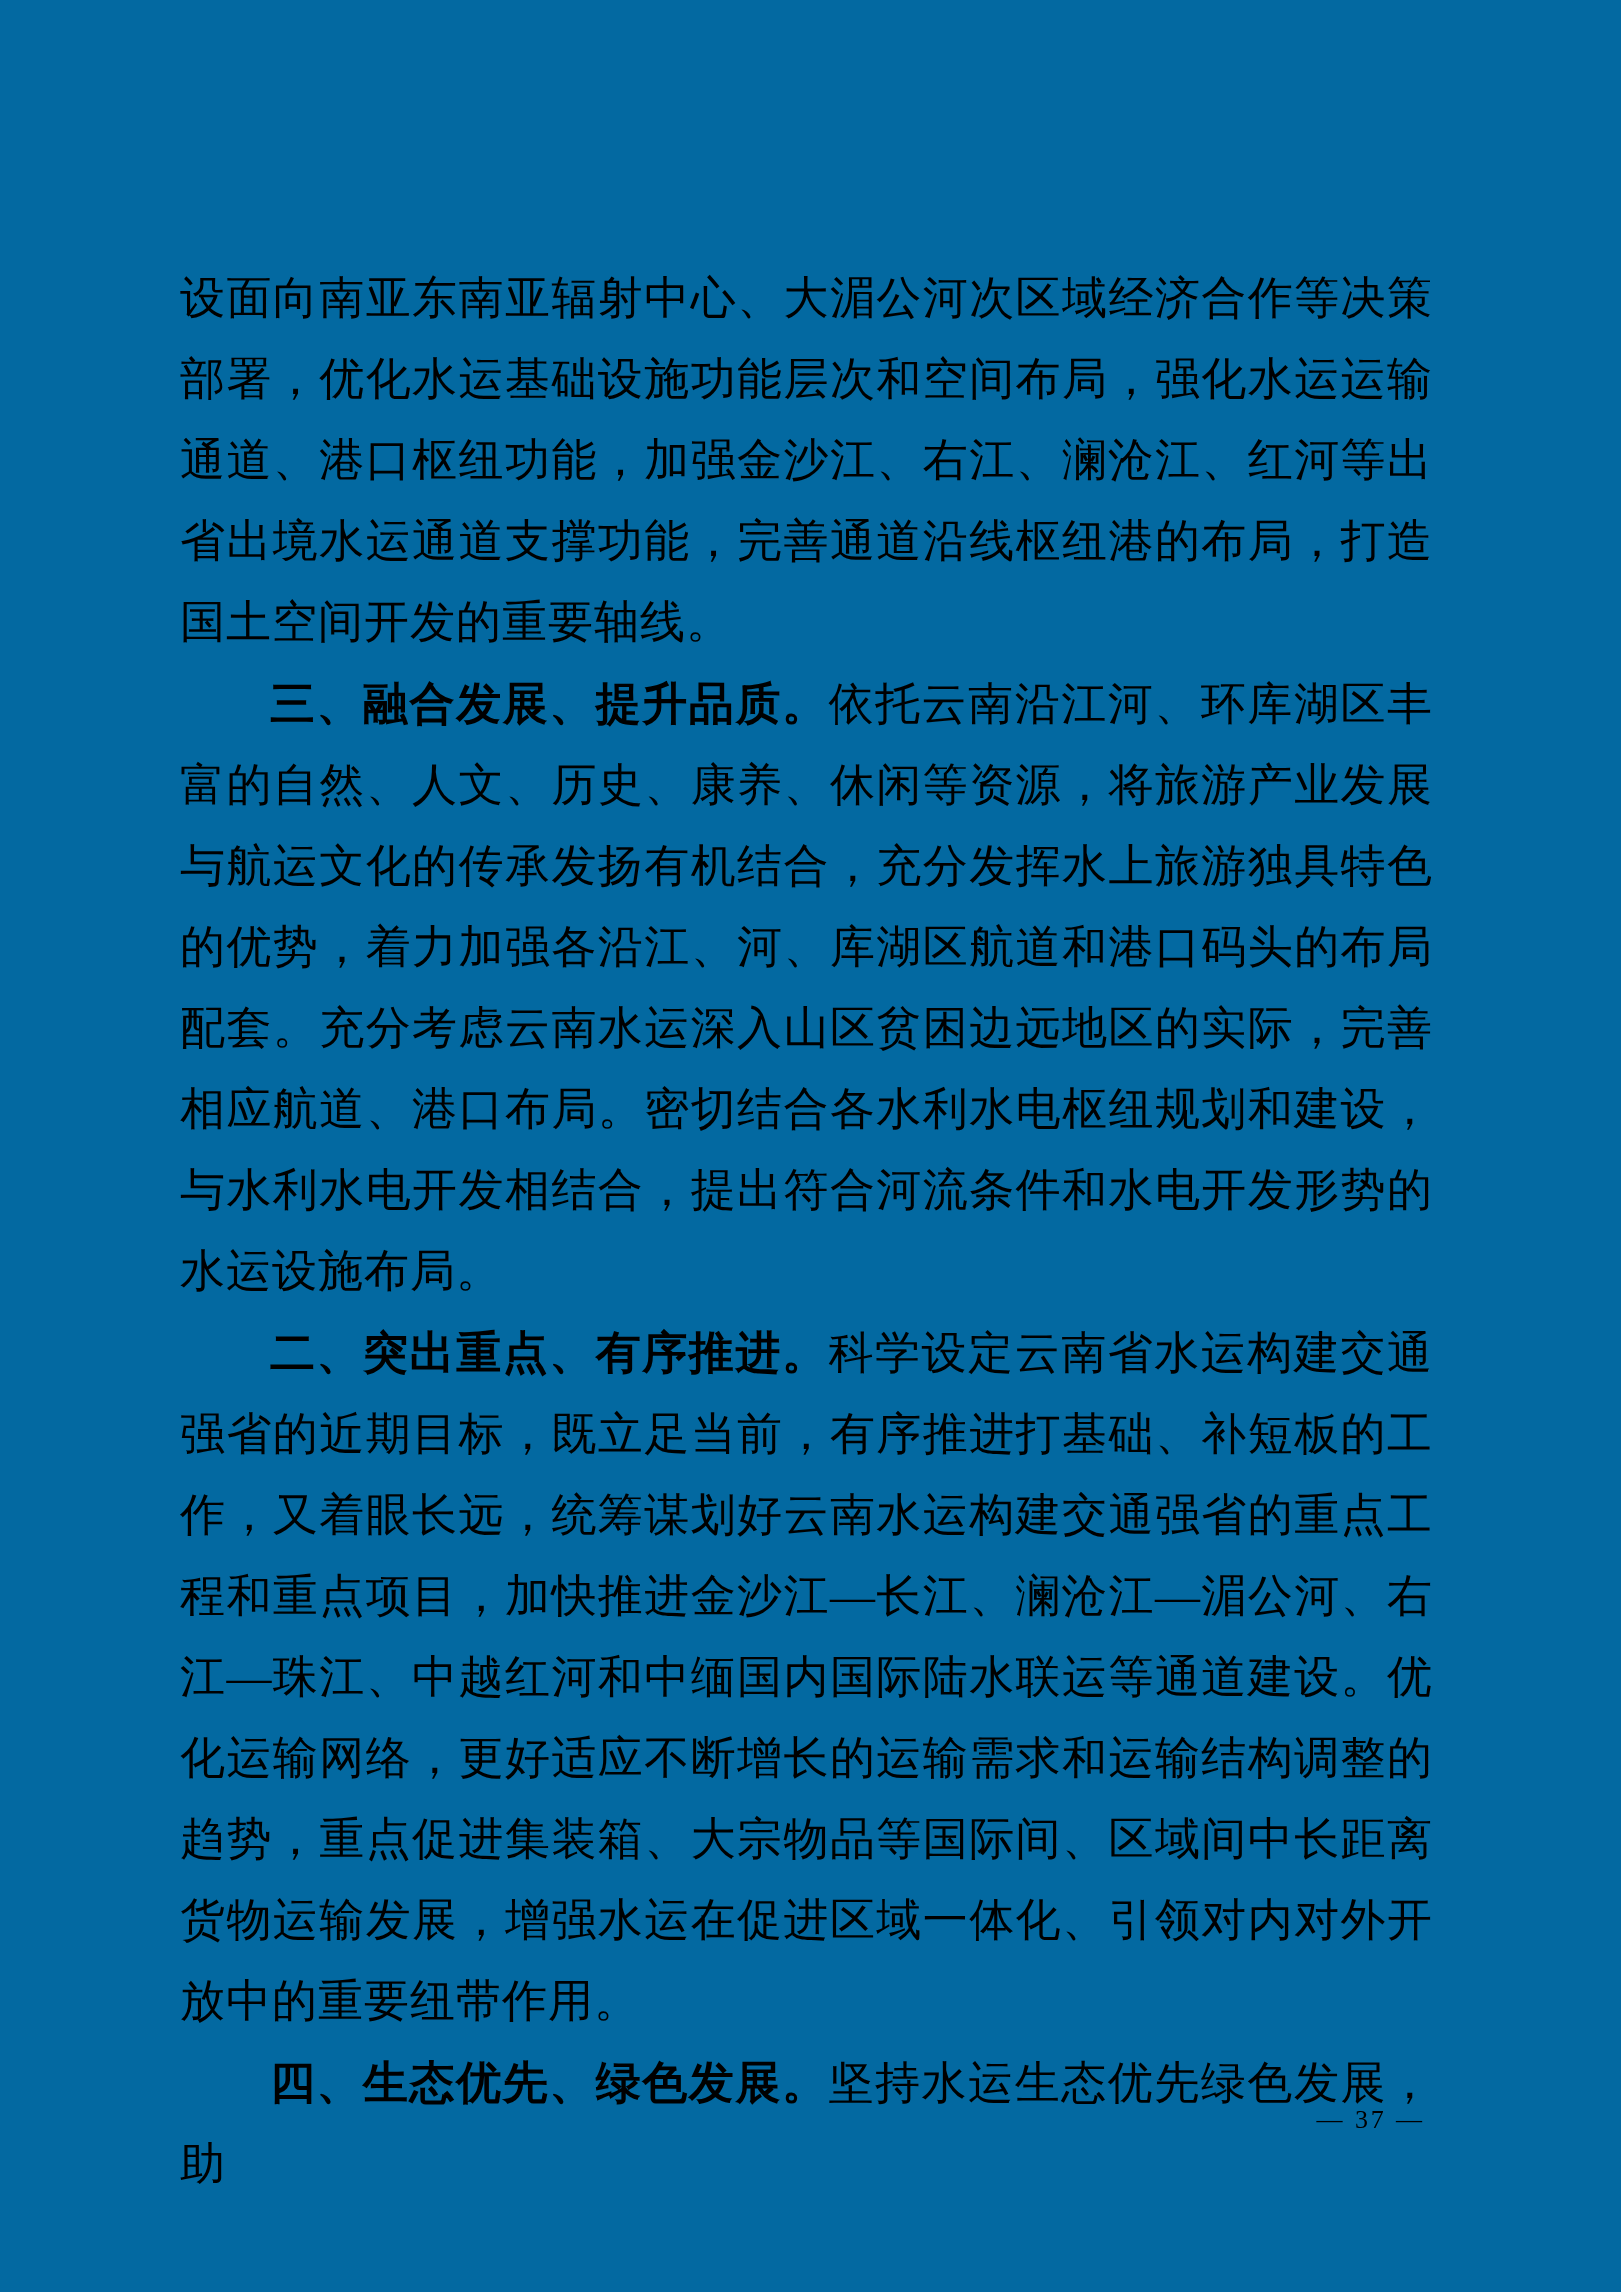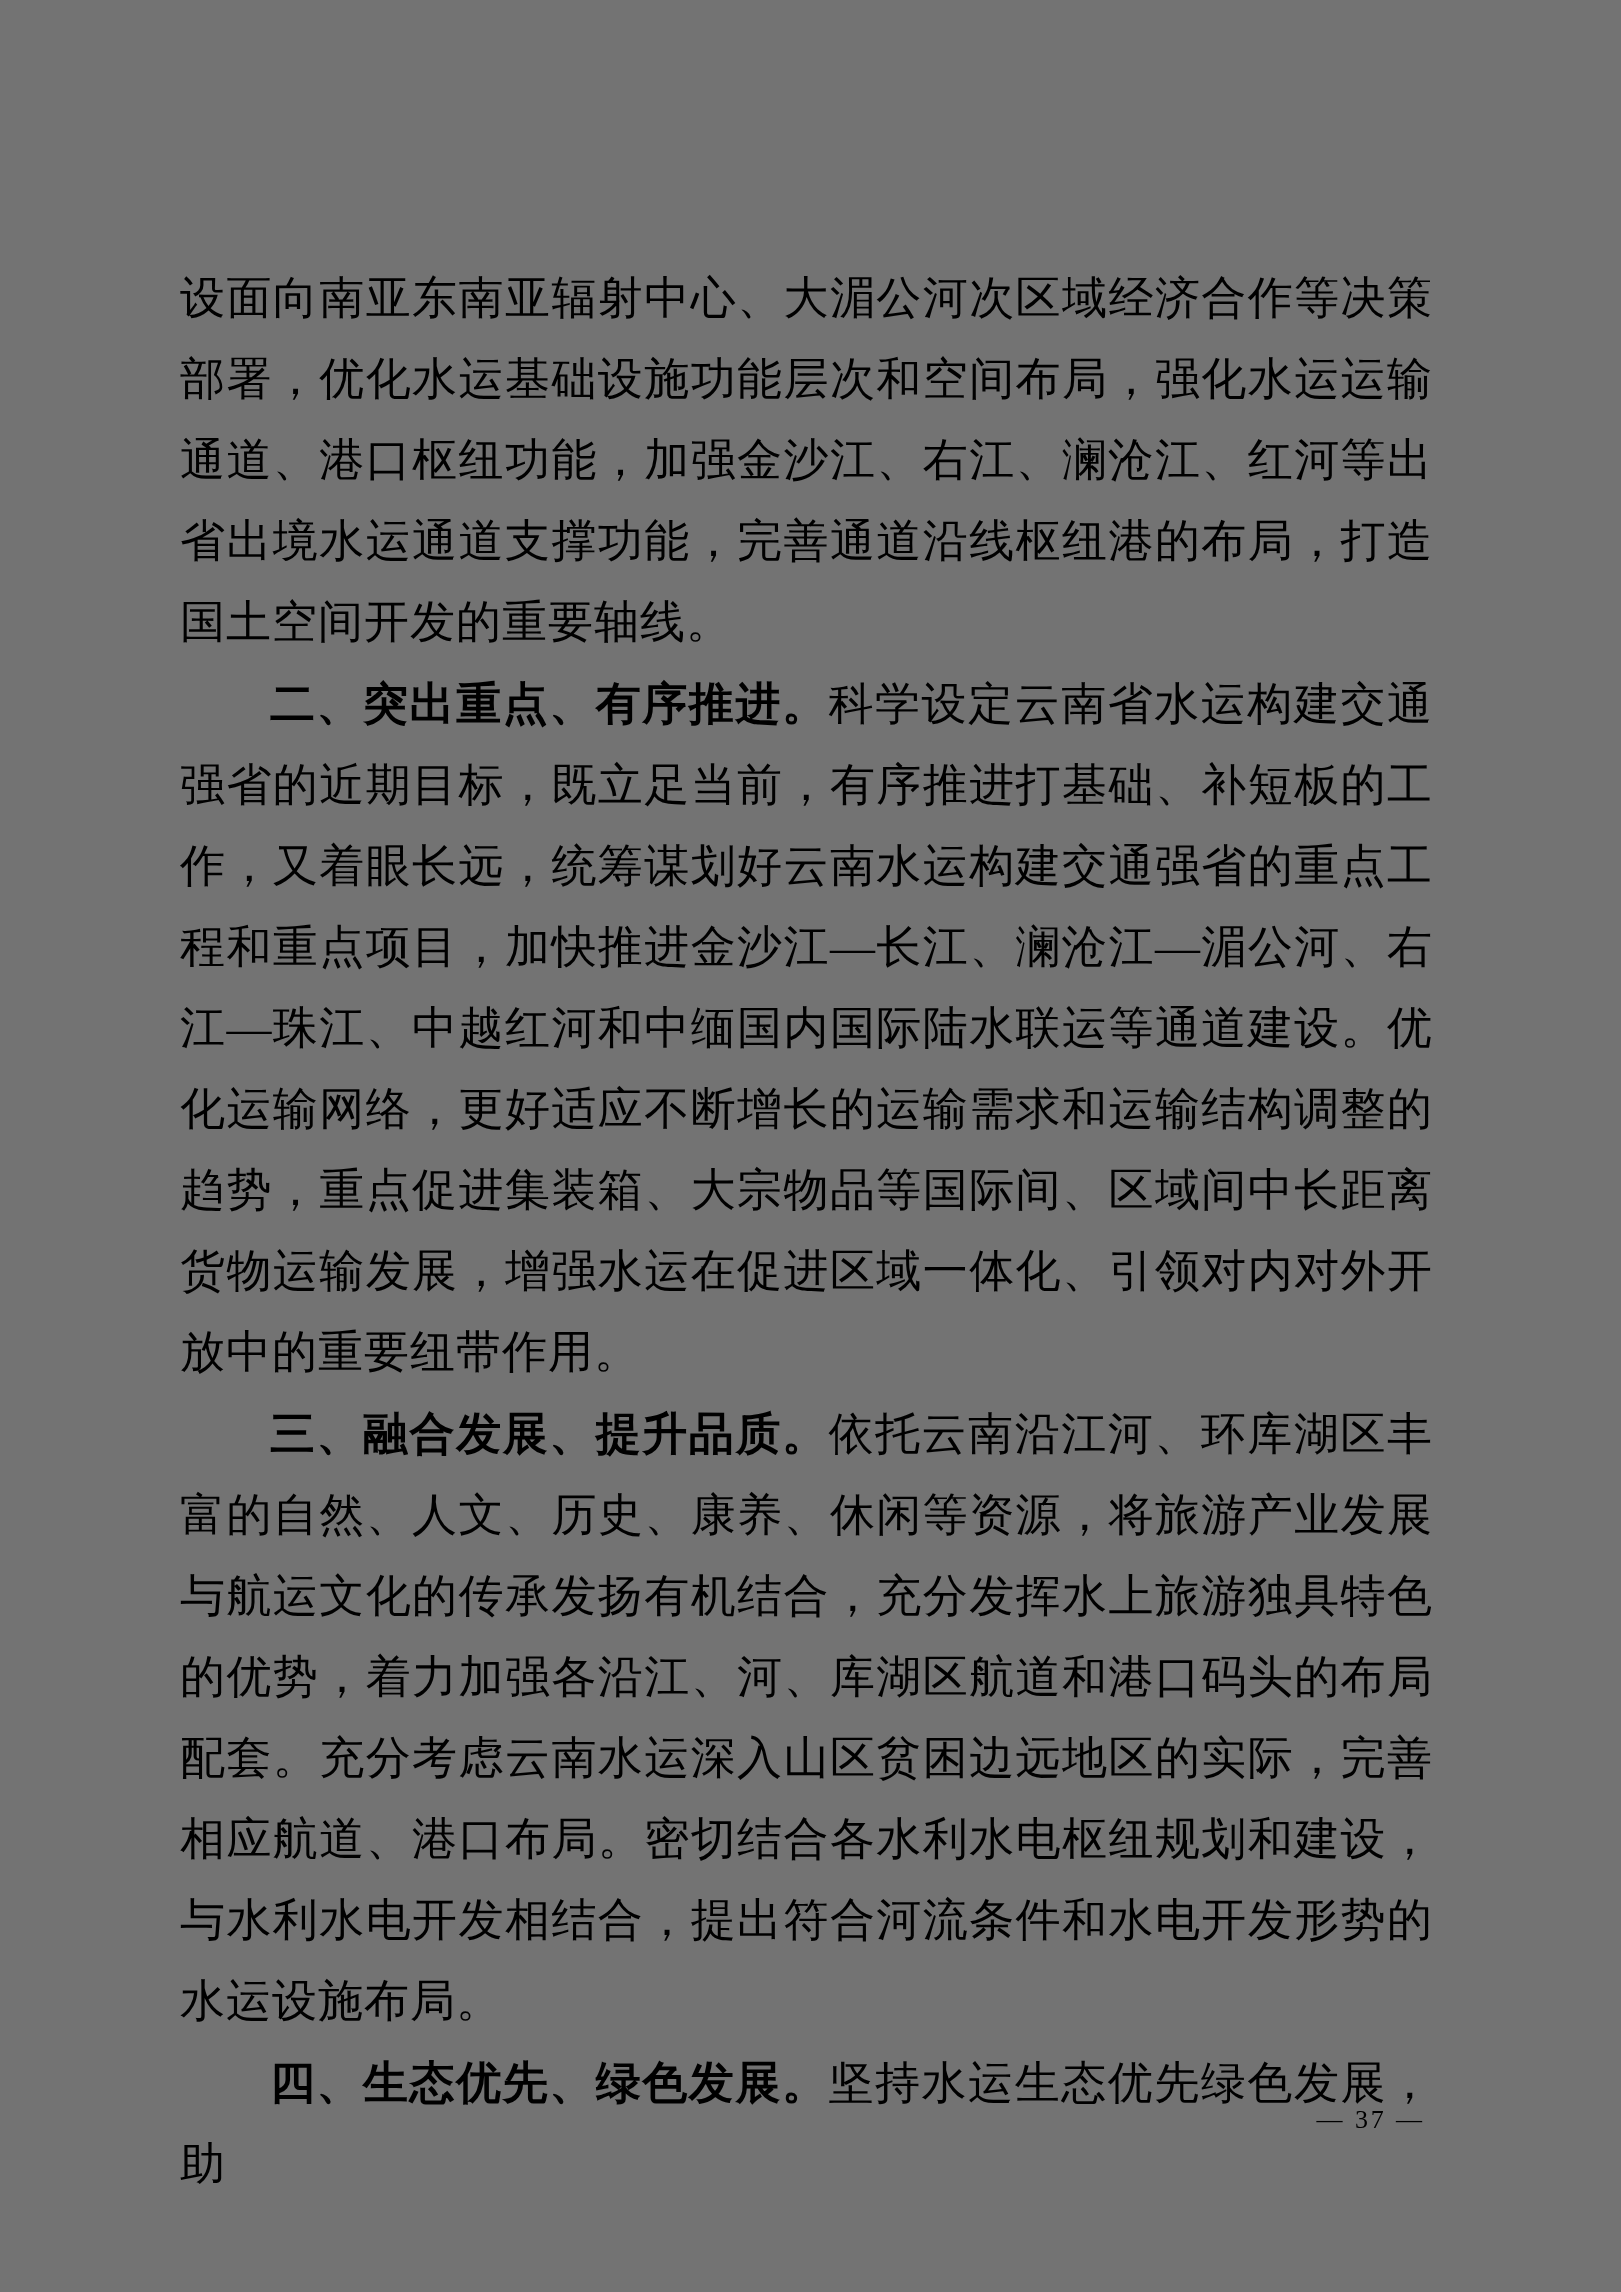--- a/index.html
+++ b/index.html
@@ -11,21 +11,21 @@
     width: 1621px;
     height: 2293px;
     position: relative;
     overflow: hidden;
     color: #000000;
     font-family: "Liberation Serif", "DejaVu Serif", serif;
   }
   .page {
     position: absolute;
     inset: 0;
-    background: #737373;
+    background: #0369a1;
   }
   .content {
     position: absolute;
     left: 180px;
     top: 257px;
     width: 1253px;
     font-size: 45px;
     line-height: 81px;
     text-align: justify;
     text-justify: inter-character;
@@ -55,23 +55,23 @@
 </style>
 </head>
 <body>
 
 <div class="page">
 
   <div class="content">
 
     <p class="para no-indent"><span class="lead"></span><span>设面向南亚东南亚辐射中心、大湄公河次区域经济合作等决策部署，优化水运基础设施功能层次和空间布局，强化水运运输通道、港口枢纽功能，加强金沙江、右江、澜沧江、红河等出省出境水运通道支撑功能，完善通道沿线枢纽港的布局，打造国土空间开发的重要轴线。</span></p>
 
+    <p class="para"><span class="lead">三、融合发展、提升品质。</span><span>依托云南沿江河、环库湖区丰富的自然、人文、历史、康养、休闲等资源，将旅游产业发展与航运文化的传承发扬有机结合，充分发挥水上旅游独具特色的优势，着力加强各沿江、河、库湖区航道和港口码头的布局配套。充分考虑云南水运深入山区贫困边远地区的实际，完善相应航道、港口布局。密切结合各水利水电枢纽规划和建设，与水利水电开发相结合，提出符合河流条件和水电开发形势的水运设施布局。</span></p>
+
     <p class="para"><span class="lead">二、突出重点、有序推进。</span><span>科学设定云南省水运构建交通强省的近期目标，既立足当前，有序推进打基础、补短板的工作，又着眼长远，统筹谋划好云南水运构建交通强省的重点工程和重点项目，加快推进金沙江—长江、澜沧江—湄公河、右江—珠江、中越红河和中缅国内国际陆水联运等通道建设。优化运输网络，更好适应不断增长的运输需求和运输结构调整的趋势，重点促进集装箱、大宗物品等国际间、区域间中长距离货物运输发展，增强水运在促进区域一体化、引领对内对外开放中的重要纽带作用。</span></p>
-
-    <p class="para"><span class="lead">三、融合发展、提升品质。</span><span>依托云南沿江河、环库湖区丰富的自然、人文、历史、康养、休闲等资源，将旅游产业发展与航运文化的传承发扬有机结合，充分发挥水上旅游独具特色的优势，着力加强各沿江、河、库湖区航道和港口码头的布局配套。充分考虑云南水运深入山区贫困边远地区的实际，完善相应航道、港口布局。密切结合各水利水电枢纽规划和建设，与水利水电开发相结合，提出符合河流条件和水电开发形势的水运设施布局。</span></p>
 
     <p class="para"><span class="lead">四、生态优先、绿色发展。</span><span>坚持水运生态优先绿色发展，助</span></p>
 
   </div>
 
   <div class="footer">— 37 —</div>
 
 </div>
 
 

